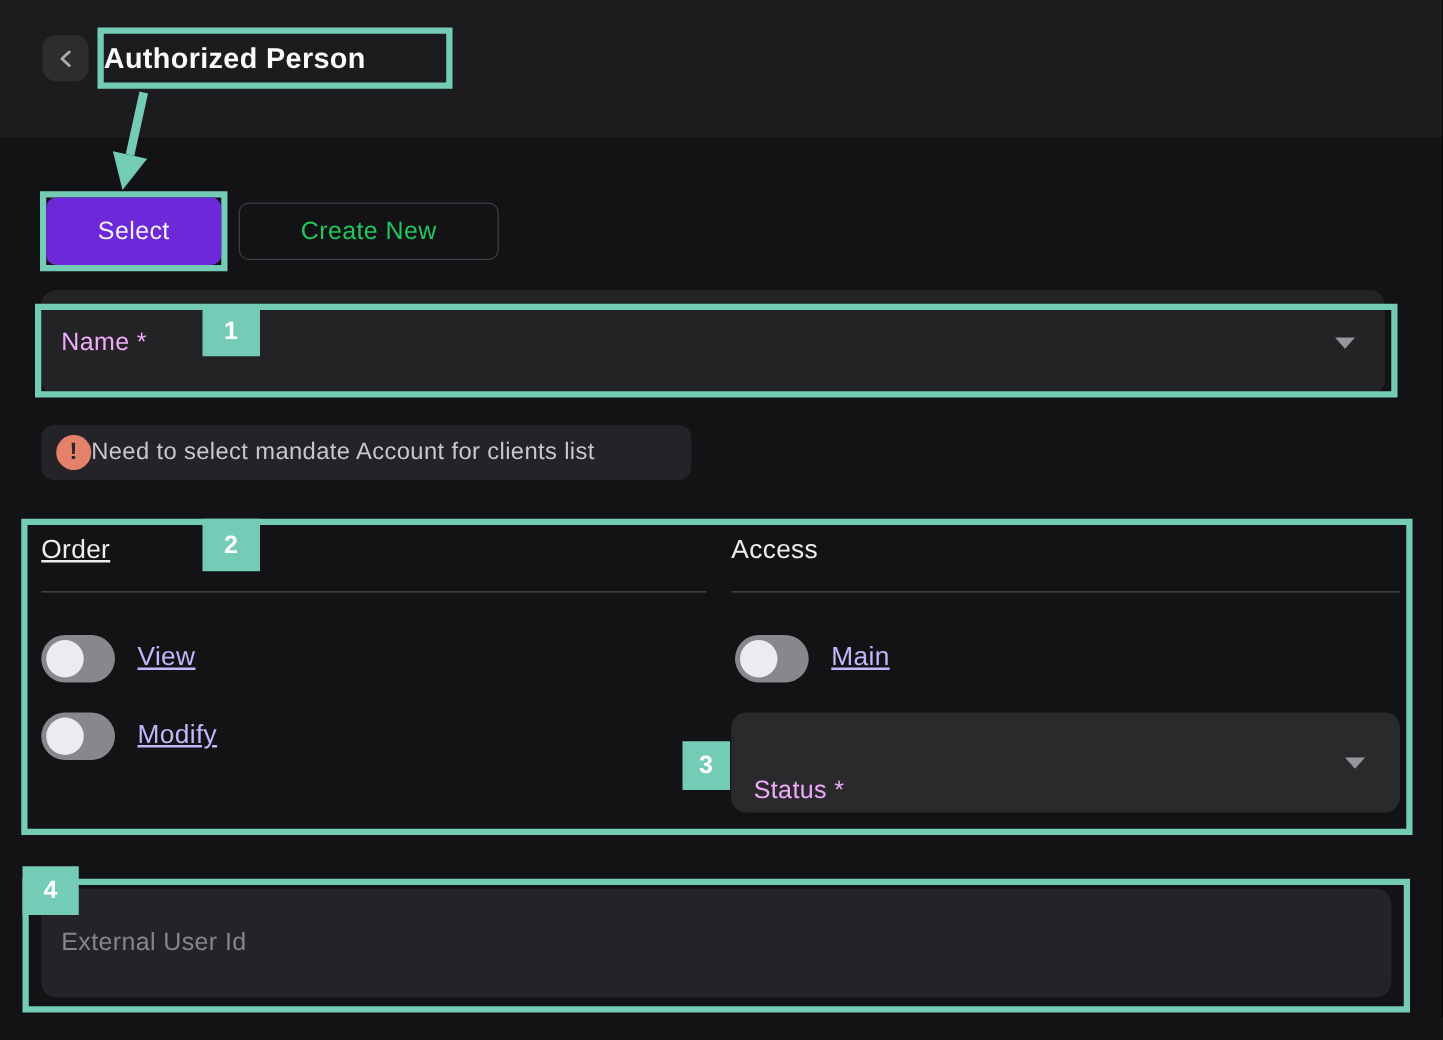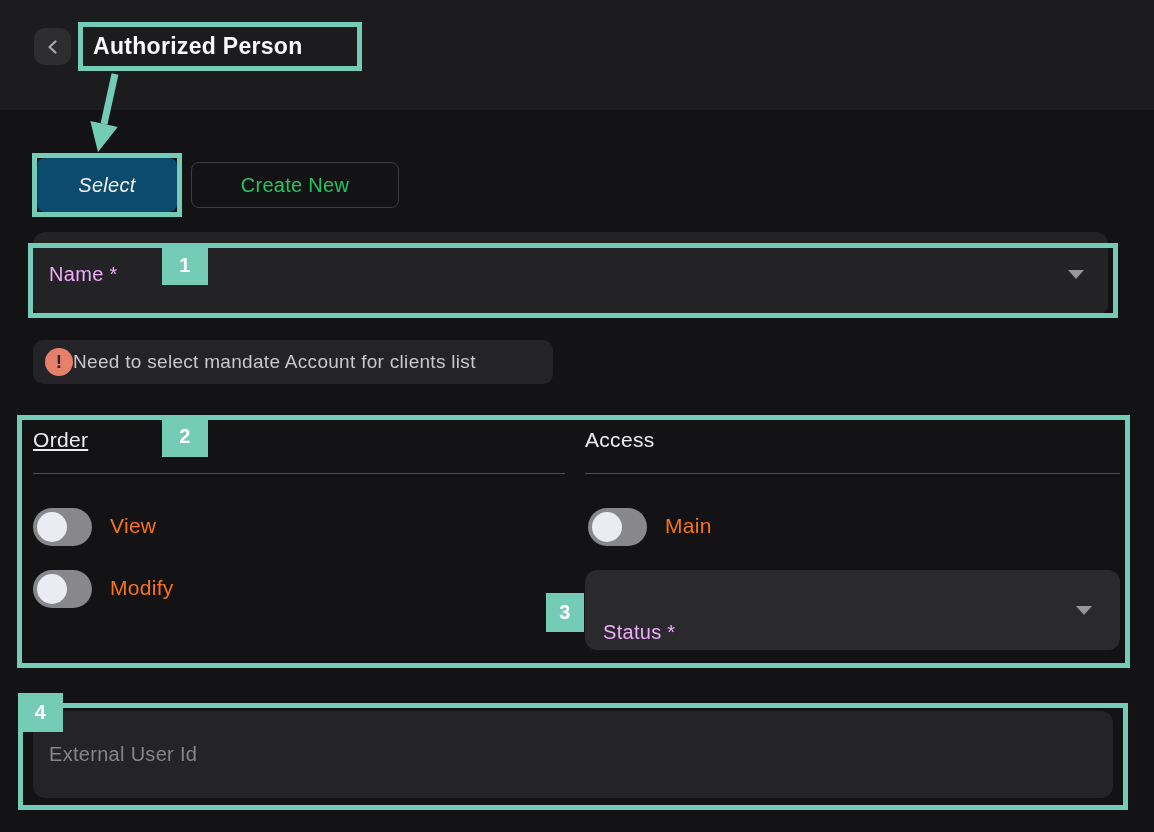--- a/index.html
+++ b/index.html
@@ -27,39 +27,37 @@
     background: #2d2d30; border-radius: 11px;
     display: flex; align-items: center; justify-content: center;
     cursor: pointer;
   }
   .title-anno {
     left: 78px; top: 22px; width: 284px; height: 49px;
     border: 5px solid #74ccb6;
   }
   .page-title {
     position: absolute; inset: 0;
-    padding-left: 10px;
     display: flex; align-items: center;
     font-size: 23px; font-weight: 700; color: #fafafa;
     white-space: nowrap;
   }
   .anno-arrow { left: 86px; top: 72px; }
 
   
   .select-anno {
     left: 32px; top: 153px; width: 150px; height: 64px;
     border: 5px solid #74ccb6;
   }
   .select-btn {
     position: absolute; inset: 0;
-    background: #0c4a6e; border-radius: 8px;
+    background: #6d28d9; border-radius: 8px;
     display: flex; align-items: center; justify-content: center;
     font-size: 20px; color: #f2f2f4;
     cursor: pointer;
-    font-style: italic;
   }
   .create-btn {
     left: 191px; top: 162px; width: 208px; height: 46px;
     border: 1.5px solid #3d3d43; border-radius: 8px;
     display: flex; align-items: center; justify-content: center;
     font-size: 20px; color: #22c55e;
     background: transparent;
     cursor: pointer;
   }
 
@@ -120,22 +118,23 @@
     background: #87878c; position: absolute;
     cursor: pointer;
   }
   .toggle .knob {
     position: absolute; left: 4px; top: 4px;
     width: 30px; height: 30px; border-radius: 50%;
     background: #ebebf2;
   }
   .toggle-label {
     position: absolute;
-    font-size: 21px; color: #f97316;
-    white-space: nowrap;
+    font-size: 21px; color: #c4b5fd;
+    white-space: nowrap;
+    text-decoration: underline;
   }
 
   .status-field { left: 585px; top: 570px; width: 535px; height: 80px; background: #2a2a2d; }
   .status-field .field-label { left: 18px; margin-top: 44px; }
   .status-field .caret { right: 28px; }
 
   
   .external-anno {
     left: 18px; top: 703px; width: 1110px; height: 107px;
     border: 5px solid #74ccb6;

